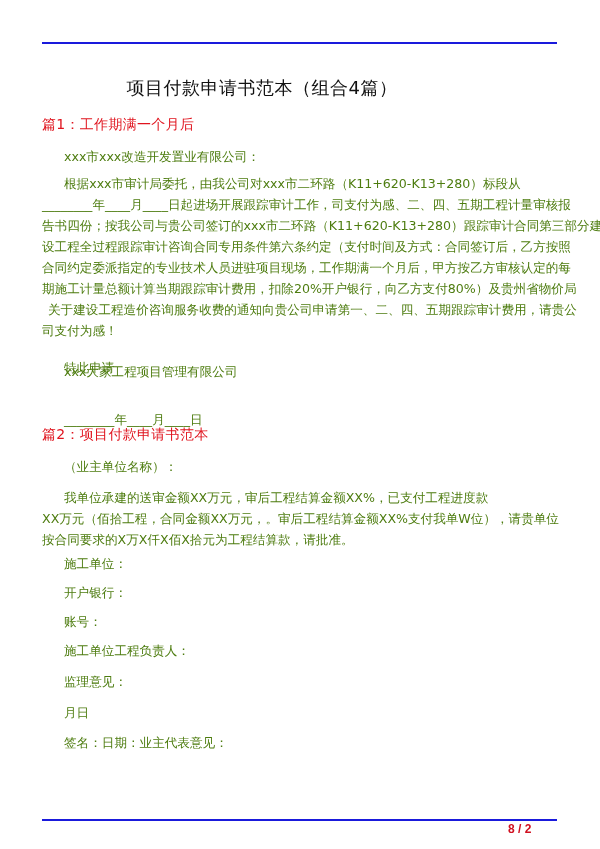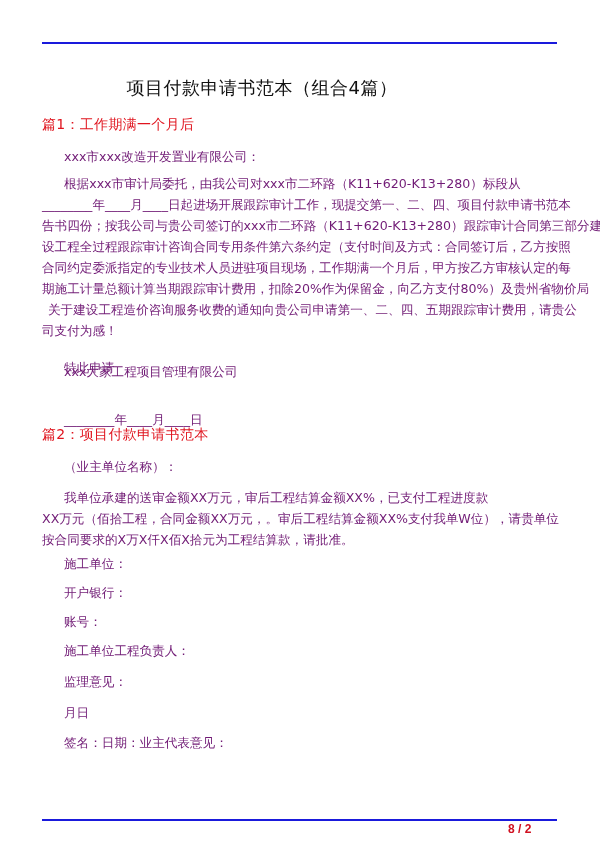--- a/index.html
+++ b/index.html
@@ -4,42 +4,42 @@
   <style>
     html, body { margin: 0; padding: 0; background: #ffffff; }
     body { width: 600px; height: 849px; position: relative; overflow: hidden;
            font-family: "DejaVu Sans", "Liberation Sans", sans-serif; color: #1a1a1a; }
     .rule { position: absolute; left: 42px; width: 515px; height: 2px; background: #1a1adc; }
     .rule.top { top: 42px; }
     .rule.bottom { top: 819px; }
     .doc-title { position: absolute; top: 76px; left: 0; width: 524px; text-align: center;
                  font-size: 18px; letter-spacing: 0.5px; color: #111; }
     .section-heading { position: absolute; left: 42px; font-size: 14px; color: #e0141e; letter-spacing: 0.3px; }
-    .line { position: absolute; font-size: 12.6px; white-space: nowrap; color: #701a75; }
+    .line { position: absolute; font-size: 12.6px; white-space: nowrap; color: #4d7c0f; }
     .indent { left: 64px; }
     .flush { left: 42px; }
     .page-num { position: absolute; top: 822px; left: 508px; font-size: 12px; color: #d01020;
                 font-family: "Liberation Sans", sans-serif; font-weight: bold; }
   </style>
 </head>
 <body>
 
 <div class="rule top"></div>
 
 <div class="doc-title">项目付款申请书范本（组合4篇）</div>
 
 <div class="section-heading" style="top:116px;">篇1：工作期满一个月后</div>
 <div class="line indent" style="top:149px;">xxx市xxx改造开发置业有限公司：</div>
 
 <div class="line indent" style="top:176px;">根据xxx市审计局委托，由我公司对xxx市二环路（K11+620-K13+280）标段从</div>
-<div class="line flush" style="top:197px;">________年____月____日起进场开展跟踪审计工作，现提交第一、二、四、项目付款申请书范本</div>
+<div class="line flush" style="top:197px;">________年____月____日起进场开展跟踪审计工作，司支付为感、二、四、五期工程计量审核报</div>
 <div class="line flush" style="top:218px;">告书四份；按我公司与贵公司签订的xxx市二环路（K11+620-K13+280）跟踪审计合同第三部分建</div>
 <div class="line flush" style="top:239px;">设工程全过程跟踪审计咨询合同专用条件第六条约定（支付时间及方式：合同签订后，乙方按照</div>
 <div class="line flush" style="top:260px;">合同约定委派指定的专业技术人员进驻项目现场，工作期满一个月后，甲方按乙方审核认定的每</div>
-<div class="line flush" style="top:281px;">期施工计量总额计算当期跟踪审计费用，扣除20%作为保留金，向乙方支付80%）及贵州省物价局</div>
+<div class="line flush" style="top:281px;">期施工计量总额计算当期跟踪审计费用，扣除20%开户银行，向乙方支付80%）及贵州省物价局</div>
 <div class="line flush" style="top:302px;margin-left:6px;">关于建设工程造价咨询服务收费的通知向贵公司申请第一、二、四、五期跟踪审计费用，请贵公</div>
 <div class="line flush" style="top:323px;">司支付为感！</div>
 
 <div class="line indent" style="top:360px;">特此申请</div>
 <div class="line indent" style="top:365px; top:364px;"></div>
 
 <div class="line indent" style="top:364px;">xxx大家工程项目管理有限公司</div>
 <div class="line indent" style="top:412px;">________年____月____日</div>
 
 <div class="section-heading" style="top:426px;">篇2：项目付款申请书范本</div>

